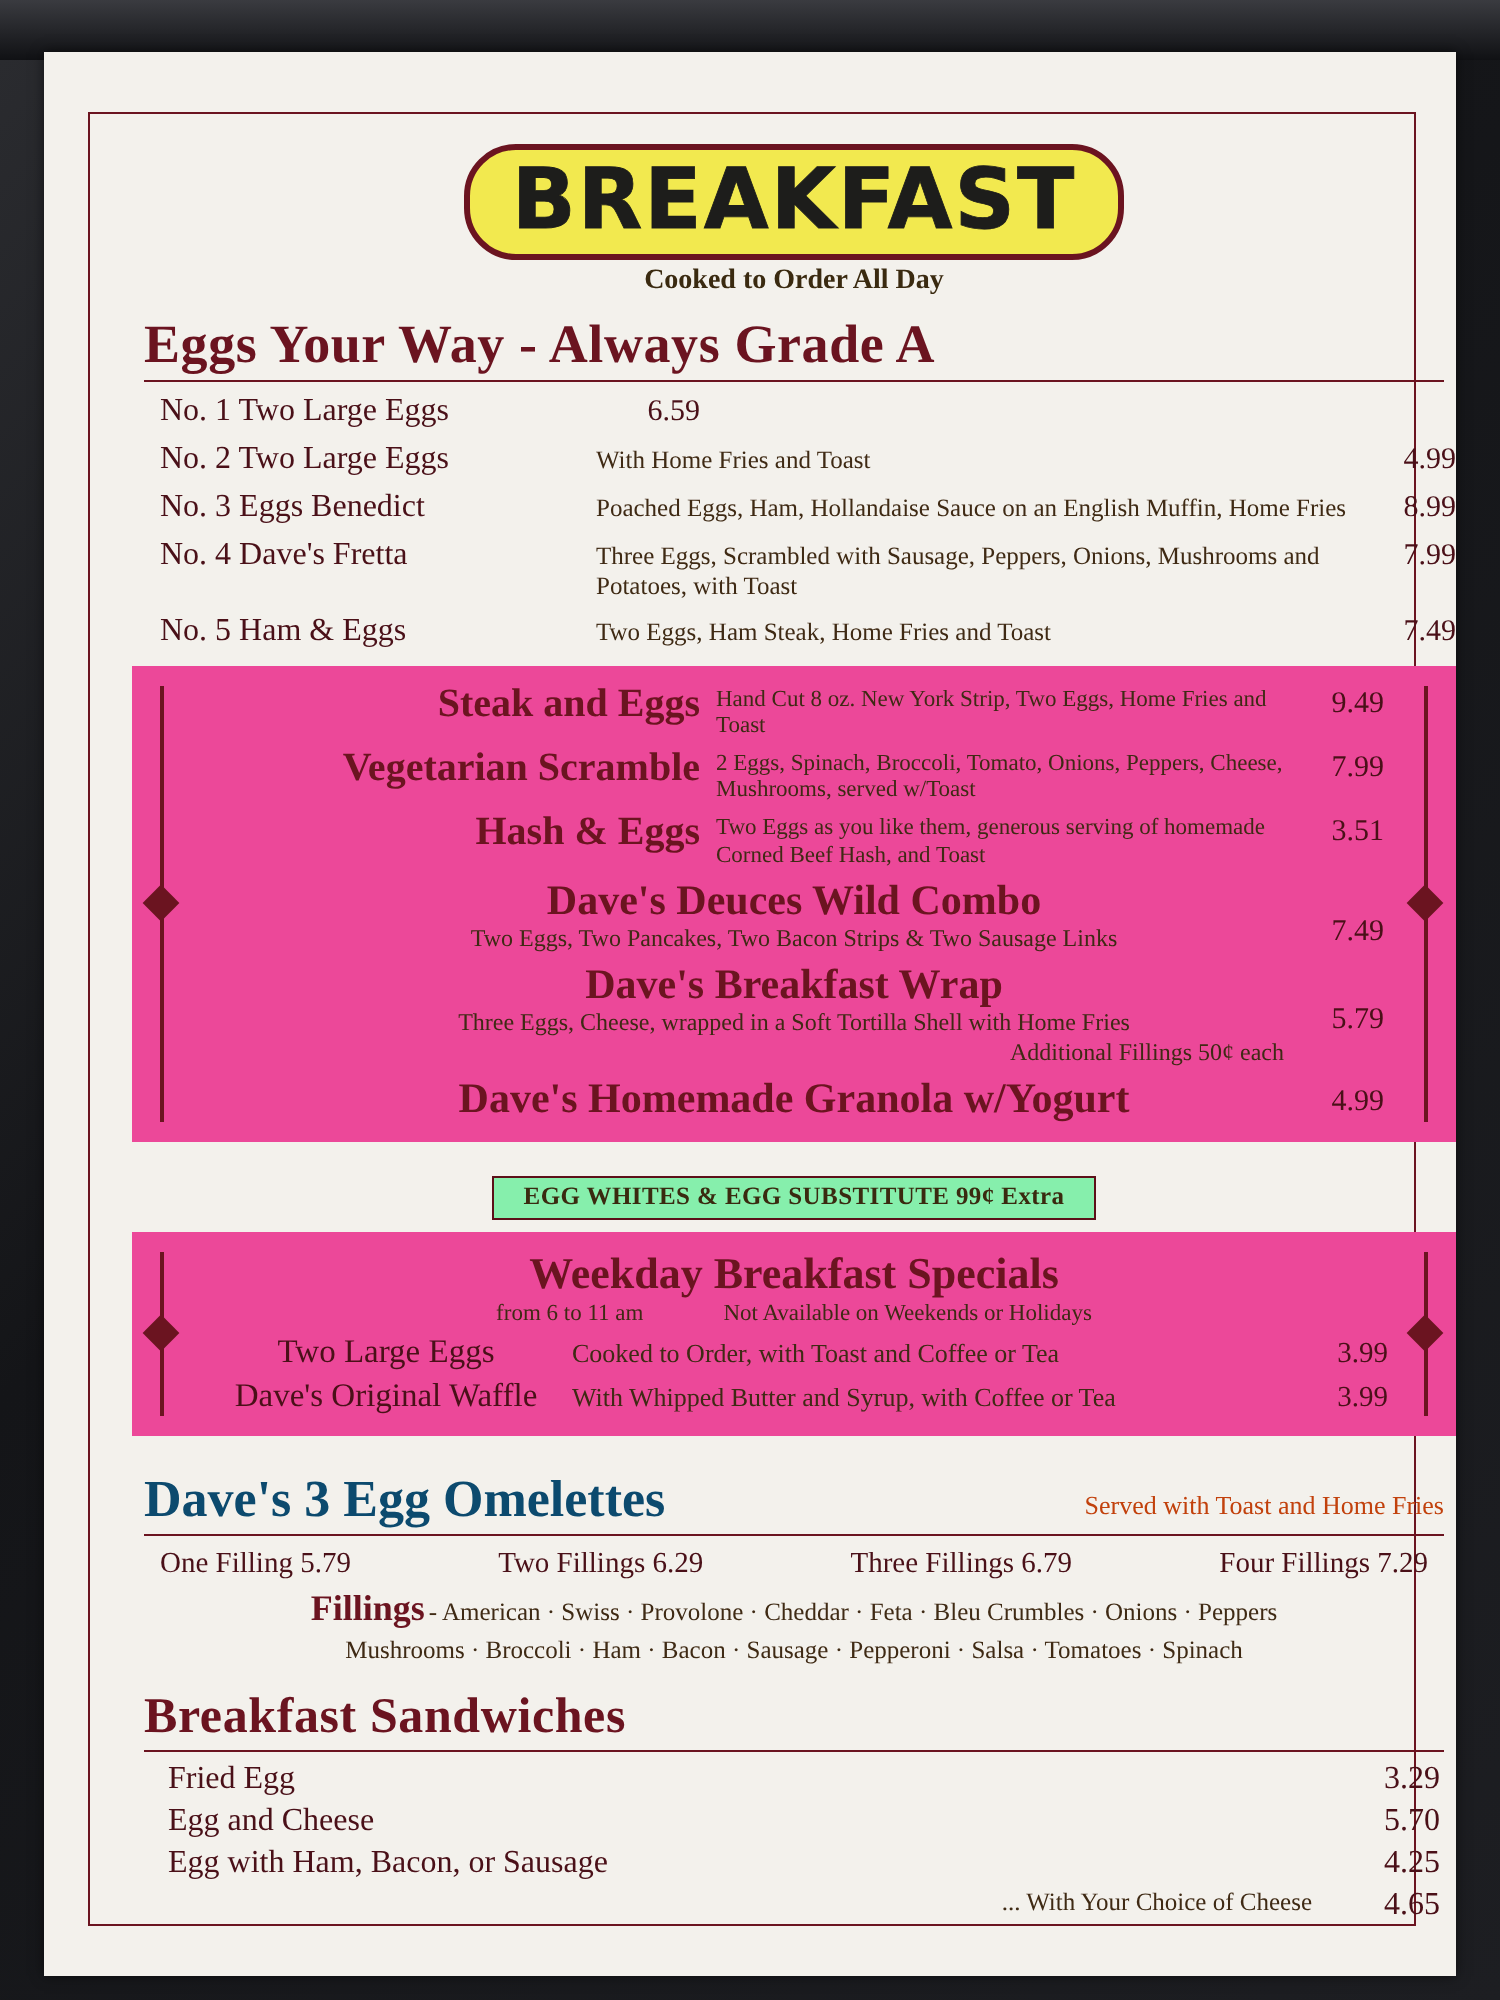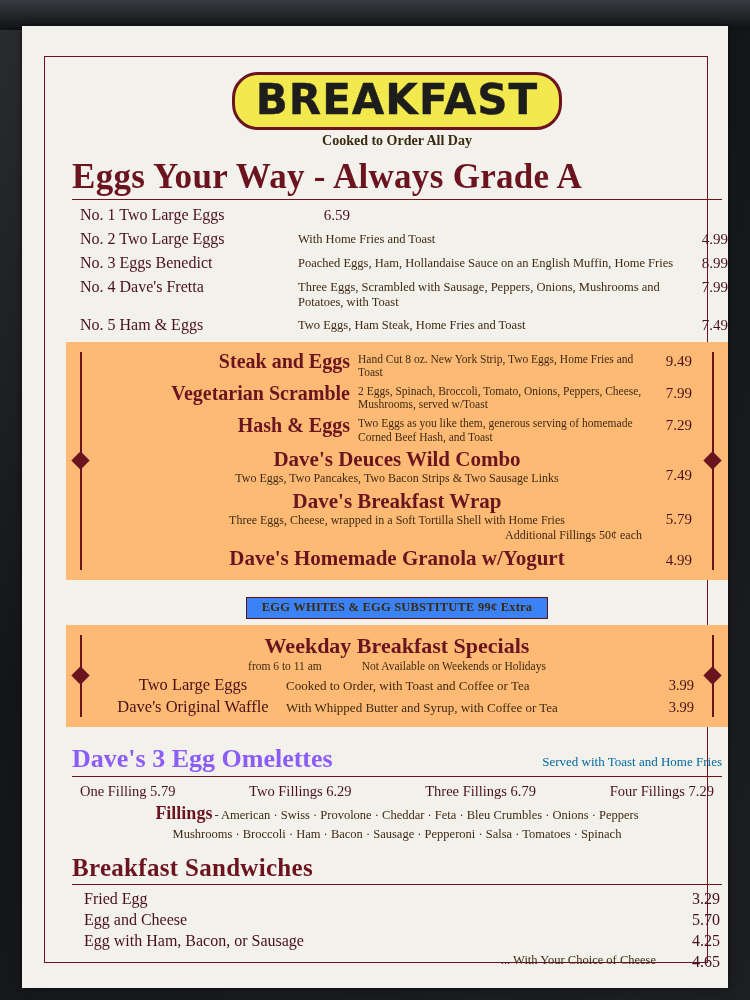--- a/index.html
+++ b/index.html
@@ -74,21 +74,21 @@
     text-align: center;
     font-family: "Liberation Serif", serif;
     font-weight: bold;
     font-size: 14px;
     color: #3a2a10;
     margin-top: 3px;
   }
 
   
   .sec-head {
-    font-size: 35px;
+    font-size: 27px;
     font-weight: bold;
     color: #6b1420;
     letter-spacing: .3px;
     margin: 8px 0 0 6px;
   }
   .sec-head.underline {
     border-bottom: 1.5px solid #6b1420;
     padding-bottom: 2px;
     margin-right: 6px;
   }
@@ -96,25 +96,25 @@
     display: flex;
     align-items: flex-end;
     justify-content: space-between;
     border-bottom: 1.5px solid #6b1420;
     margin: 10px 6px 0 6px;
     padding-bottom: 2px;
   }
   .sec-head-row .h {
     font-size: 26px;
     font-weight: bold;
-    color: #8b5cf6;
+    color: #0c4a6e;
   }
   .sec-head-row .sub {
     font-size: 13px;
-    color: #0369a1;
+    color: #c2410c;
     padding-bottom: 4px;
   }
 
   
   .items { margin: 6px 0 0 0; }
   .row {
     display: flex;
     align-items: flex-start;
     margin-bottom: 6px;
   }
@@ -135,21 +135,21 @@
     width: 52px;
     text-align: right;
     font-size: 15px;
     color: #4a1018;
     padding-top: 1px;
   }
 
   
   .yellow {
     position: relative;
-    background: #fdba74;
+    background: #ec4899;
     margin: 8px 0 17px 0;
     padding: 8px 10px 8px 10px;
   }
   .diamond-bar {
     position: absolute;
     top: 10px;
     bottom: 10px;
     width: 14px;
   }
   .diamond-bar.left { left: 8px; }
@@ -222,21 +222,21 @@
     right: 0;
     bottom: 1px;
     font-size: 15px;
     color: #4a1018;
   }
 
   .egg-white {
     margin: 4px auto 0;
     width: 300px;
     border: 1px solid #5c1019;
-    background: #3b82f6;
+    background: #86efac;
     text-align: center;
     font-size: 12.5px;
     font-weight: bold;
     color: #3a2a10;
     padding: 2px 0 3px;
     letter-spacing: .2px;
   }
 
   
   .wk-title {
@@ -377,21 +377,21 @@
             <div class="pr">9.49</div>
           </div>
           <div class="y-row">
             <div class="nm">Vegetarian Scramble</div>
             <div class="ds">2 Eggs, Spinach, Broccoli, Tomato, Onions, Peppers, Cheese, Mushrooms, served w/Toast</div>
             <div class="pr">7.99</div>
           </div>
           <div class="y-row">
             <div class="nm">Hash &amp; Eggs</div>
             <div class="ds">Two Eggs as you like them, generous serving of homemade Corned Beef Hash, and Toast</div>
-            <div class="pr">7.29</div>
+            <div class="pr">3.51</div>
           </div>
 
           <div class="y-center">
             <div class="nm">Dave's Deuces Wild Combo</div>
             <div class="ds">Two Eggs, Two Pancakes, Two Bacon Strips &amp; Two Sausage Links</div>
             <div class="pr">7.49</div>
           </div>
 
           <div class="y-center" style="margin-top:4px;">
             <div class="nm">Dave's Breakfast Wrap</div>

